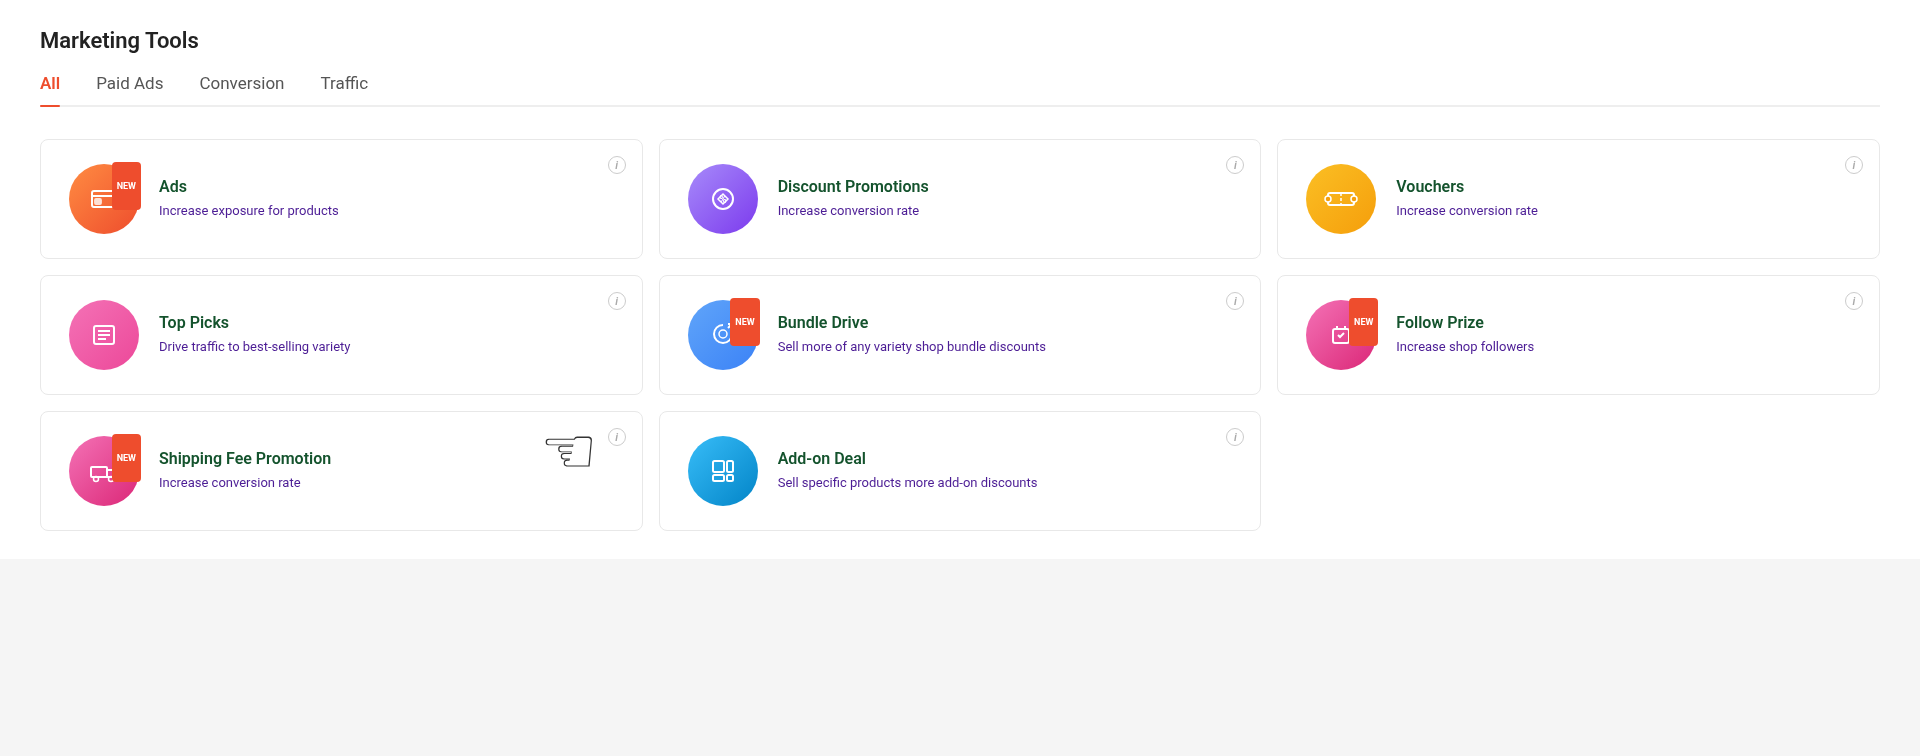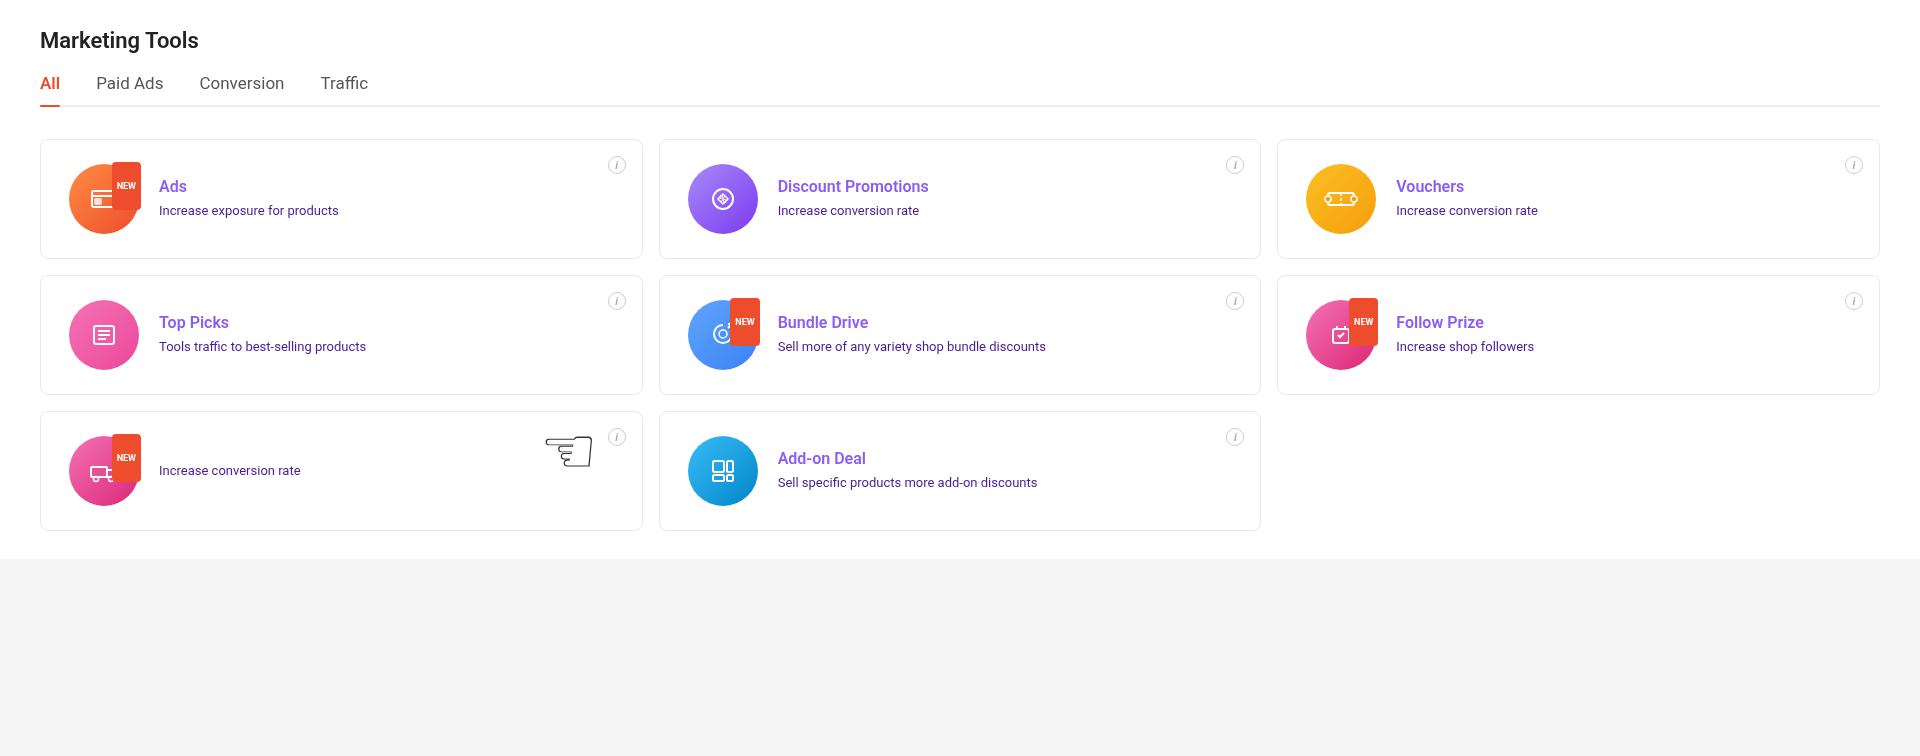--- a/index.html
+++ b/index.html
@@ -97,21 +97,21 @@
       border-radius: 4px;
       text-transform: uppercase;
       z-index: 2;
     }
     .tool-text {
       flex: 1;
     }
     .tool-name {
       font-size: 16px;
       font-weight: 600;
-      color: #8b5cf6;
+      color: #14532d;
       margin-bottom: 6px;
     }
     .tool-desc {
       font-size: 13px;
       color: #4c1d95;
       line-height: 1.4;
     }
     .info-icon {
       position: absolute;
       top: 16px;
@@ -226,21 +226,21 @@
           <svg width="34" height="34" viewBox="0 0 34 34" class="icon-svg">
             <rect x="7" y="8" width="20" height="18" rx="2" stroke="#fff" stroke-width="2" fill="none"></rect>
             <line x1="11" y1="13" x2="23" y2="13" stroke="#fff" stroke-width="2"></line>
             <line x1="11" y1="17" x2="23" y2="17" stroke="#fff" stroke-width="2"></line>
             <line x1="11" y1="21" x2="19" y2="21" stroke="#fff" stroke-width="2"></line>
           </svg>
         </div>
       </div>
       <div class="tool-text">
         <div class="tool-name">Top Picks</div>
-        <div class="tool-desc">Tools traffic to best-selling products</div>
+        <div class="tool-desc">Drive traffic to best-selling variety</div>
       </div>
       <div class="info-icon">i</div>
     </div>
 
     <div class="tool-card">
       <div class="tool-icon-wrap">
         <div class="tool-icon icon-blue">
           <svg width="34" height="34" viewBox="0 0 34 34" class="icon-svg">
             <path d="M17 7 C12 7 8 11 8 16 C8 21 12 25 17 25 C22 25 26 21 26 16" stroke="#fff" stroke-width="2" fill="none"></path>
             <path d="M22 10 L26 6 M26 6 L26 10 M26 6 L22 6" stroke="#fff" stroke-width="2" fill="none"></path>
@@ -280,20 +280,21 @@
           <svg width="34" height="34" viewBox="0 0 34 34" class="icon-svg">
             <rect x="4" y="13" width="16" height="10" rx="1" stroke="#fff" stroke-width="2" fill="none"></rect>
             <path d="M20 16 L26 16 L29 20 L29 23 L20 23 Z" stroke="#fff" stroke-width="2" fill="none"></path>
             <circle cx="9" cy="25" r="2.5" stroke="#fff" stroke-width="1.5" fill="none"></circle>
             <circle cx="24" cy="25" r="2.5" stroke="#fff" stroke-width="1.5" fill="none"></circle>
           </svg>
         </div>
         <span class="new-badge">NEW</span>
       </div>
       <div class="tool-text">
+        <div class="tool-name">Shipping Fee Promotion</div>
         <div class="tool-desc">Increase conversion rate</div>
       </div>
       <div class="info-icon">i</div>
     </div>
 
     <div class="tool-card">
       <div class="tool-icon-wrap">
         <div class="tool-icon icon-blue2">
           <svg width="34" height="34" viewBox="0 0 34 34" class="icon-svg">
             <rect x="7" y="7" width="11" height="11" rx="1.5" stroke="#fff" stroke-width="2" fill="none"></rect>

